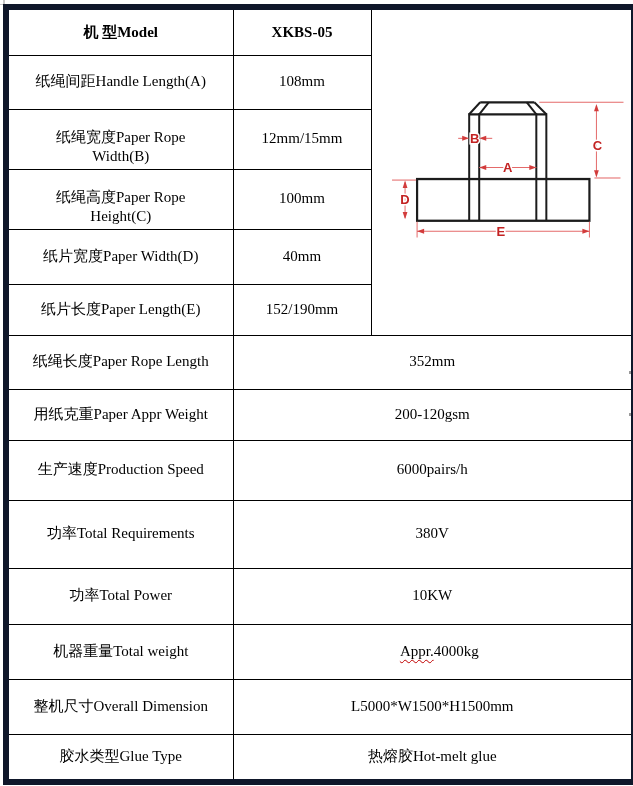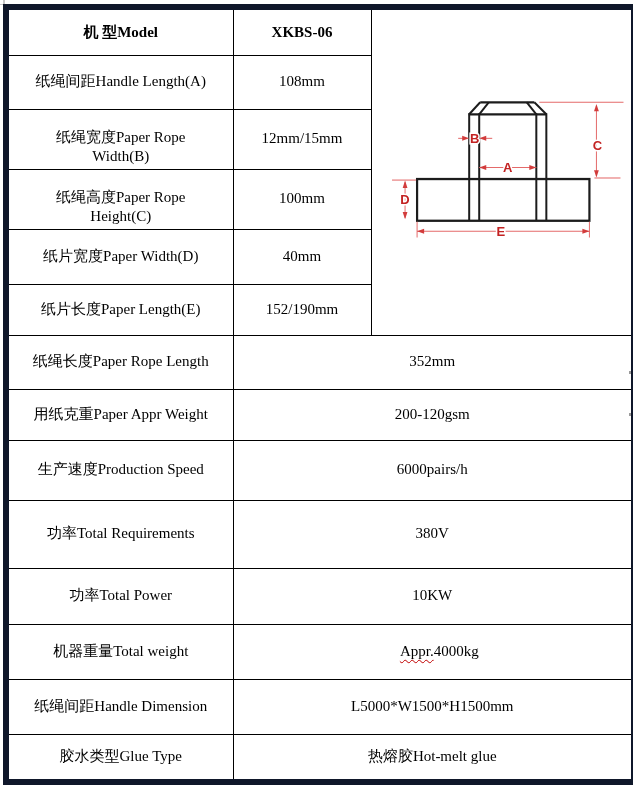--- a/index.html
+++ b/index.html
@@ -59,21 +59,21 @@
 
 <table class="spec">
   <colgroup>
     <col style="width:227px">
       <col style="width:138px">
       <col style="width:263px">
   </colgroup>
   <tbody>
     <tr style="height:48px">
       <td class="hdr">机 型Model</td>
-      <td class="hdr">XKBS-06</td>
+      <td class="hdr">XKBS-05</td>
       <td class="diagram-cell" rowspan="6">
         <svg viewBox="0 0 259 311" preserveAspectRatio="none">
 
           <line class="blk" x1="108" y1="88.5" x2="162" y2="88.5"></line>
           <line class="blk" x1="96.5" y1="100" x2="174.5" y2="100"></line>
           <line class="blk" x1="97" y1="100" x2="108" y2="88.5"></line>
           <line class="blk" x1="174" y1="100" x2="162" y2="88.5"></line>
           <line class="blk" x1="107" y1="100" x2="116.5" y2="88.5"></line>
           <line class="blk" x1="164" y1="100" x2="154.5" y2="88.5"></line>
 
@@ -156,21 +156,21 @@
     </tr>
     <tr style="height:56px">
       <td>功率Total Power</td>
       <td colspan="2">10KW</td>
     </tr>
     <tr style="height:55px">
       <td>机器重量Total weight</td>
       <td colspan="2"><span class="wavy">Appr.</span><span>4000kg</span></td>
     </tr>
     <tr style="height:55px">
-      <td>纸绳间距Handle Dimension</td>
+      <td>整机尺寸Overall Dimension</td>
       <td colspan="2">L5000*W1500*H1500mm</td>
     </tr>
     <tr style="height:48px">
       <td>胶水类型Glue Type</td>
       <td colspan="2">热熔胶Hot-melt glue</td>
     </tr>
   </tbody>
 </table>
 
 </body></html>

